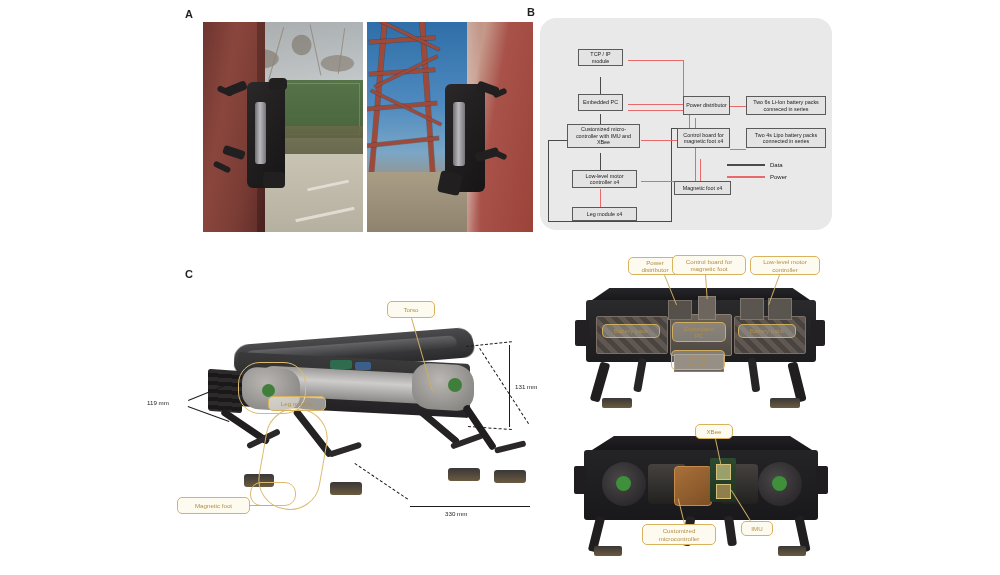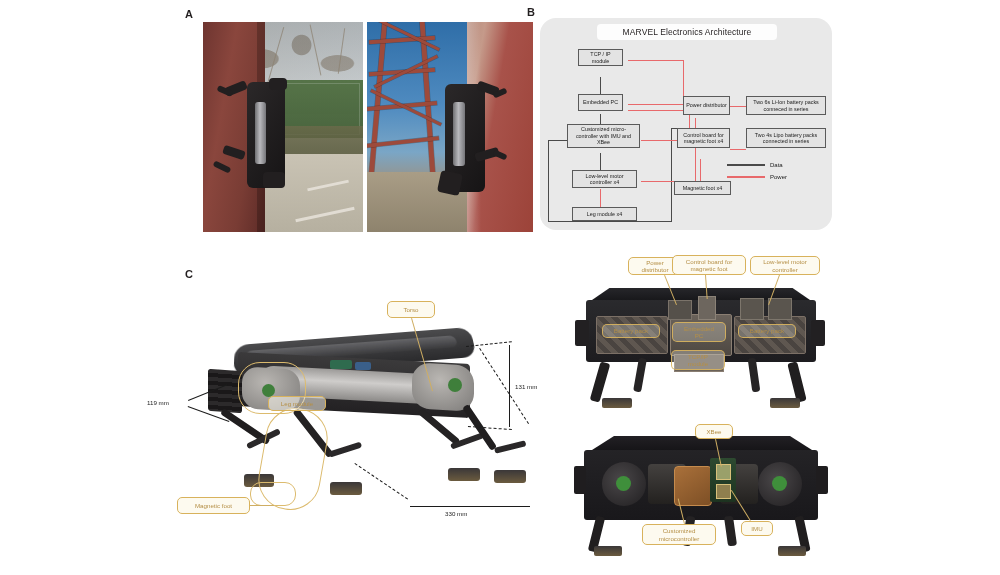--- a/index.html
+++ b/index.html
@@ -128,21 +128,20 @@
     <div class="rb" style="left:108px;top:128px;width:24px;height:9px;transform:rotate(-16deg);"></div>
     <div class="rb" style="left:126px;top:130px;width:14px;height:6px;transform:rotate(24deg);"></div>
     <div class="rb" style="left:72px;top:150px;width:22px;height:22px;border-radius:4px;transform:rotate(12deg);"></div>
   </div>
 
 </div>
 
 <div class="panel-letter" style="left:527px;top:6px;">B</div>
 
 <div id="panelB">
-  <div id="bTitle">MARVEL Electronics Architecture</div>
 
   <div class="dline" style="left:60px;top:59px;width:1.2px;height:17px;"></div>
 
   <div class="dline" style="left:60px;top:96px;width:1.2px;height:14px;"></div>
 
   <div class="dline" style="left:60px;top:135px;width:1.2px;height:17px;"></div>
 
   <div class="dline" style="left:60px;top:171px;width:1.2px;height:18px;"></div>
 
   <div class="dline" style="left:8px;top:122px;width:20px;height:1.2px;"></div>

